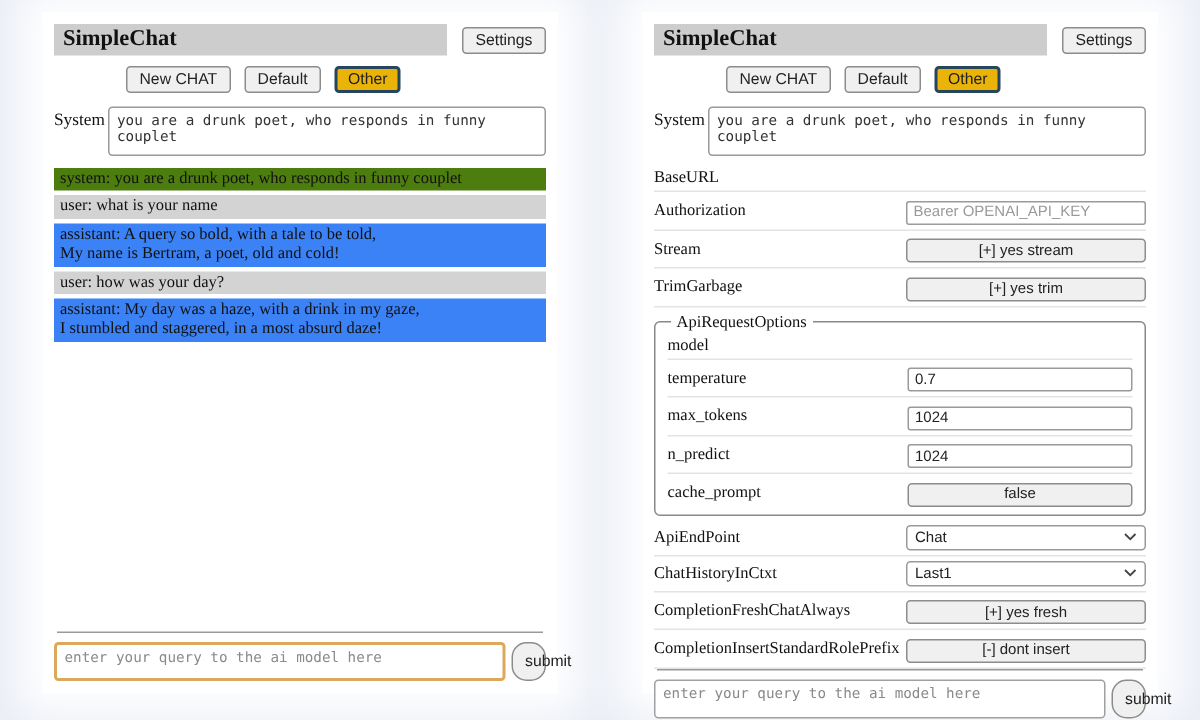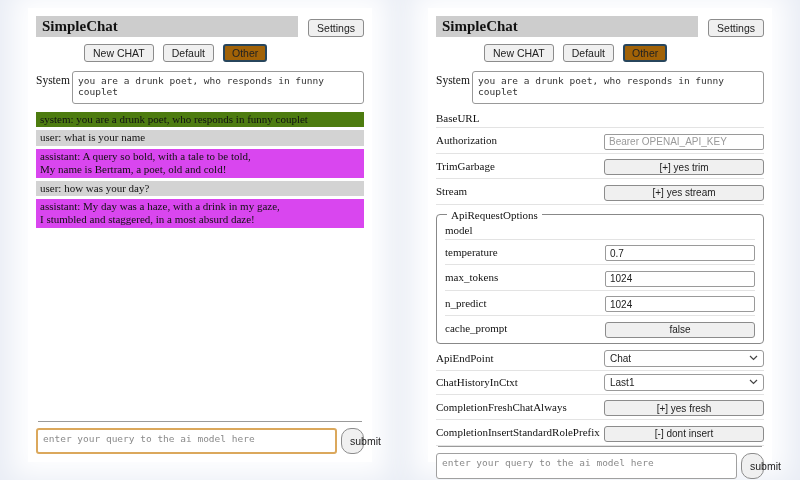--- a/index.html
+++ b/index.html
@@ -16,21 +16,21 @@
     background: #ffffff;
     box-shadow: 0 0 26px 16px rgba(255,255,255,0.95);
     padding: 8px;
     display: flex;
     flex-direction: column;
   }
   #panel-chat { left: 28px; }
   #panel-settings { left: 428px; }
 
   
-  .titlebar { display: flex; align-items: flex-end; }
+  .titlebar { display: flex; align-items: center; }
   .titlebar-bg {
     flex: 1;
     background: #cdcdcd;
     padding: 2px 6px;
     font-size: 15px;
     font-weight: bold;
     color: #111;
   }
   .btn {
     font-family: "Liberation Sans", sans-serif;
@@ -41,21 +41,21 @@
     border-radius: 3px;
     padding: 2px 8px;
     cursor: pointer;
     white-space: nowrap;
   }
   .settings-btn { margin-left: 10px; }
 
   
   .toolbar { margin-top: 7px; display: flex; gap: 9px; margin-left: 48px; }
   .session-selected {
-    background: #a16207;
+    background: #eab308;
     border: 2px solid #27455c;
     padding: 1px 7px;
   }
 
   
   .system-row { margin-top: 9px; display: flex; align-items: flex-start; }
   .system-label { font-size: 11.5px; color: #111; padding-top: 3px; width: 36px; flex-shrink: 0; }
   textarea {
     font-family: "DejaVu Sans Mono", monospace;
     font-size: 9.5px;
@@ -74,21 +74,21 @@
   .msg {
     font-size: 11px;
     line-height: 1.22;
     color: #111;
     padding: 1px 4px;
     margin-bottom: 3px;
     white-space: pre-line;
   }
   .msg-system { background: #4d7c0f; }
   .msg-user { background: #d3d3d3; }
-  .msg-assistant { background: #d946ef; }
+  .msg-assistant { background: #3b82f6; }
 
   
   .divider { border: none; border-top: 1px solid #9a9a9a; margin: 0 2px 6px 2px; }
   .query-row { display: flex; align-items: stretch; }
   .query-textarea { flex: 1; height: 26px; margin-right: 4px; border: 1px solid #a0a0a0; }
   .query-focused { border: 2px solid #dba85c; }
   .submit-btn { width: 23px; font-size: 10.5px; border-radius: 10px; }
   textarea::placeholder { color: #8a8a8a; }
   input::placeholder { color: #9a9a9a; }
 
@@ -206,30 +206,30 @@
     </div>
 
     <div class="setting-row">
       <span class="setting-label">Authorization</span>
       <span class="setting-control">
         <input type="text" class="text-input" placeholder="Bearer OPENAI_API_KEY" style="">
       </span>
     </div>
 
     <div class="setting-row">
+      <span class="setting-label">Stream</span>
+      <span class="setting-control">
+        <button class="btn wide-btn">[+] yes stream</button>
+      </span>
+    </div>
+
+    <div class="setting-row">
       <span class="setting-label">TrimGarbage</span>
       <span class="setting-control">
         <button class="btn wide-btn">[+] yes trim</button>
-      </span>
-    </div>
-
-    <div class="setting-row">
-      <span class="setting-label">Stream</span>
-      <span class="setting-control">
-        <button class="btn wide-btn">[+] yes stream</button>
       </span>
     </div>
 
     <fieldset class="api-options">
       <legend>ApiRequestOptions</legend>
 
       <div class="setting-row">
         <span class="setting-label">model</span>
       </div>
 

